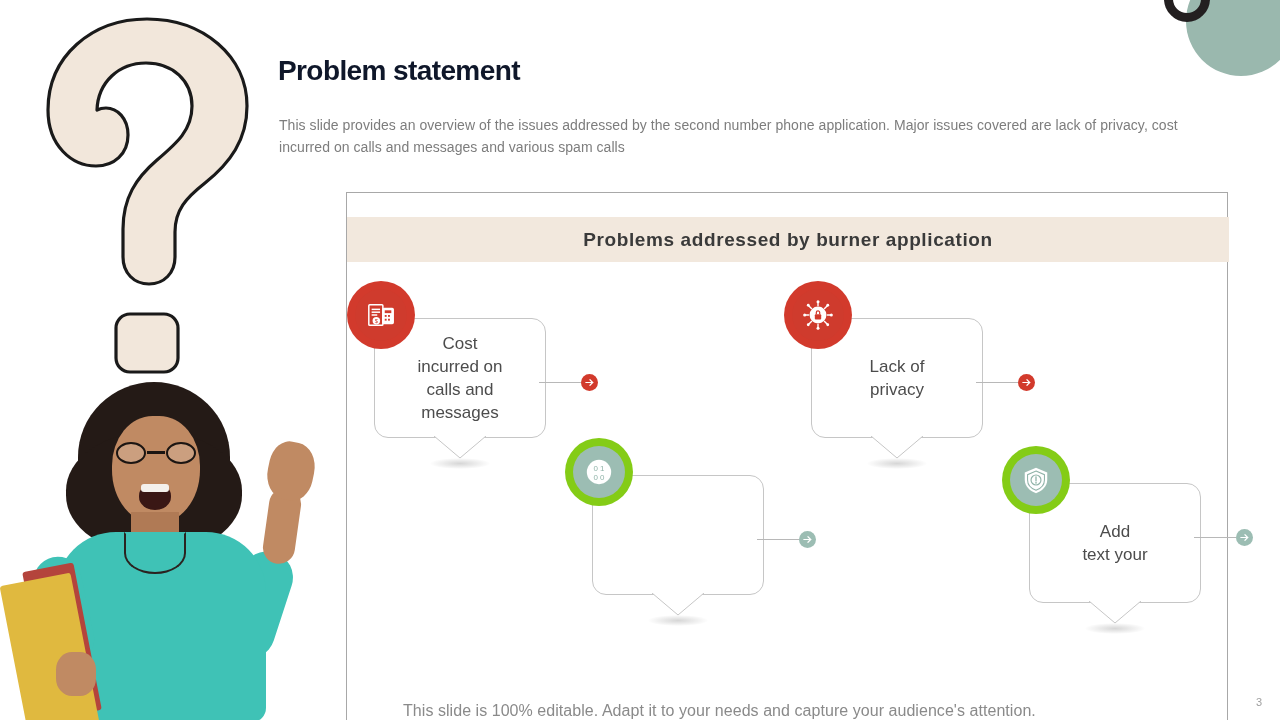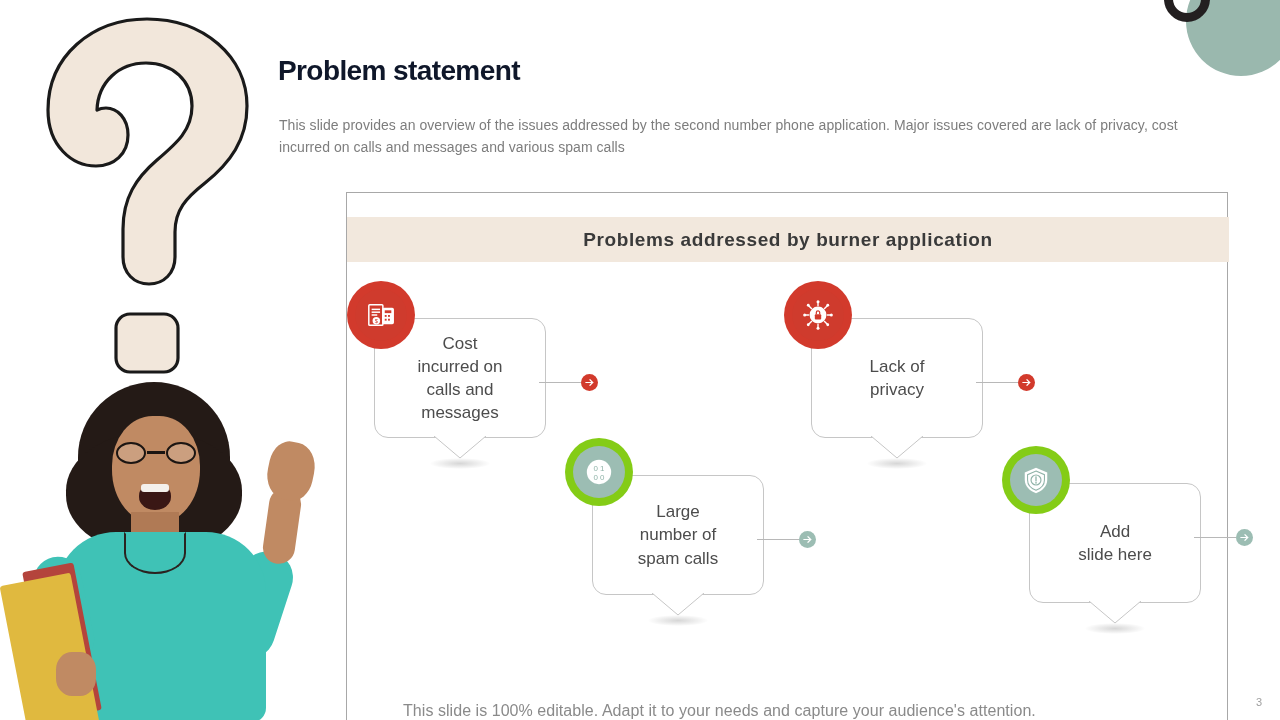--- a/index.html
+++ b/index.html
@@ -468,23 +468,20 @@
     <div class="bubble" style="height:120px;">
       <div class="icon-circle green">
         <span class="icon-glyph">
           <svg viewBox="0 0 32 32" xmlns="http://www.w3.org/2000/svg">
             <circle cx="16" cy="16" r="13" fill="#ffffff"></circle>
             <text x="16" y="15" font-size="8.5" fill="#8fb3a8" text-anchor="middle" font-family="Liberation Sans, sans-serif">0 1</text>
             <text x="16" y="25" font-size="8.5" fill="#8fb3a8" text-anchor="middle" font-family="Liberation Sans, sans-serif">0 0</text>
           </svg>
         </span>
       </div>
-      <div class="bubble-text" style="white-space:pre-line;">Large
-number of
-spam calls</div>
       <div class="tail">
         <svg width="52" height="23" viewBox="0 0 52 23" xmlns="http://www.w3.org/2000/svg">
           <path d="M0 0 L26 22 L52 0" fill="#ffffff" stroke="#c6c6c6" stroke-width="1"></path>
         </svg>
       </div>
       <div class="shadow-ellipse"></div>
     </div>
     <div class="connector" style="left:165px; top:56px;">
       <span class="conn-line"></span>
       <span class="conn-dot green">
@@ -503,21 +500,21 @@
           <svg viewBox="0 0 32 32" xmlns="http://www.w3.org/2000/svg">
             <path d="M16 3 L28 8 V16 C28 23 22 28 16 30 C10 28 4 23 4 16 V8 Z" fill="#ffffff"></path>
             <path d="M16 6.5 L25 10.3 V16 C25 21.3 20.6 25.3 16 27 C11.4 25.3 7 21.3 7 16 V10.3 Z" fill="none" stroke="#8fb3a8" stroke-width="1.1"></path>
             <circle cx="16" cy="16" r="5.3" fill="none" stroke="#8fb3a8" stroke-width="1.2"></circle>
             <line x1="16" y1="12.6" x2="16" y2="17" stroke="#8fb3a8" stroke-width="1.4" stroke-linecap="round"></line>
             <circle cx="16" cy="19" r="0.9" fill="#8fb3a8"></circle>
           </svg>
         </span>
       </div>
       <div class="bubble-text" style="white-space:pre-line;">Add
-slide here</div>
+text your</div>
       <div class="tail">
         <svg width="52" height="23" viewBox="0 0 52 23" xmlns="http://www.w3.org/2000/svg">
           <path d="M0 0 L26 22 L52 0" fill="#ffffff" stroke="#c6c6c6" stroke-width="1"></path>
         </svg>
       </div>
       <div class="shadow-ellipse"></div>
     </div>
     <div class="connector" style="left:165px; top:46px;">
       <span class="conn-line"></span>
       <span class="conn-dot green">

